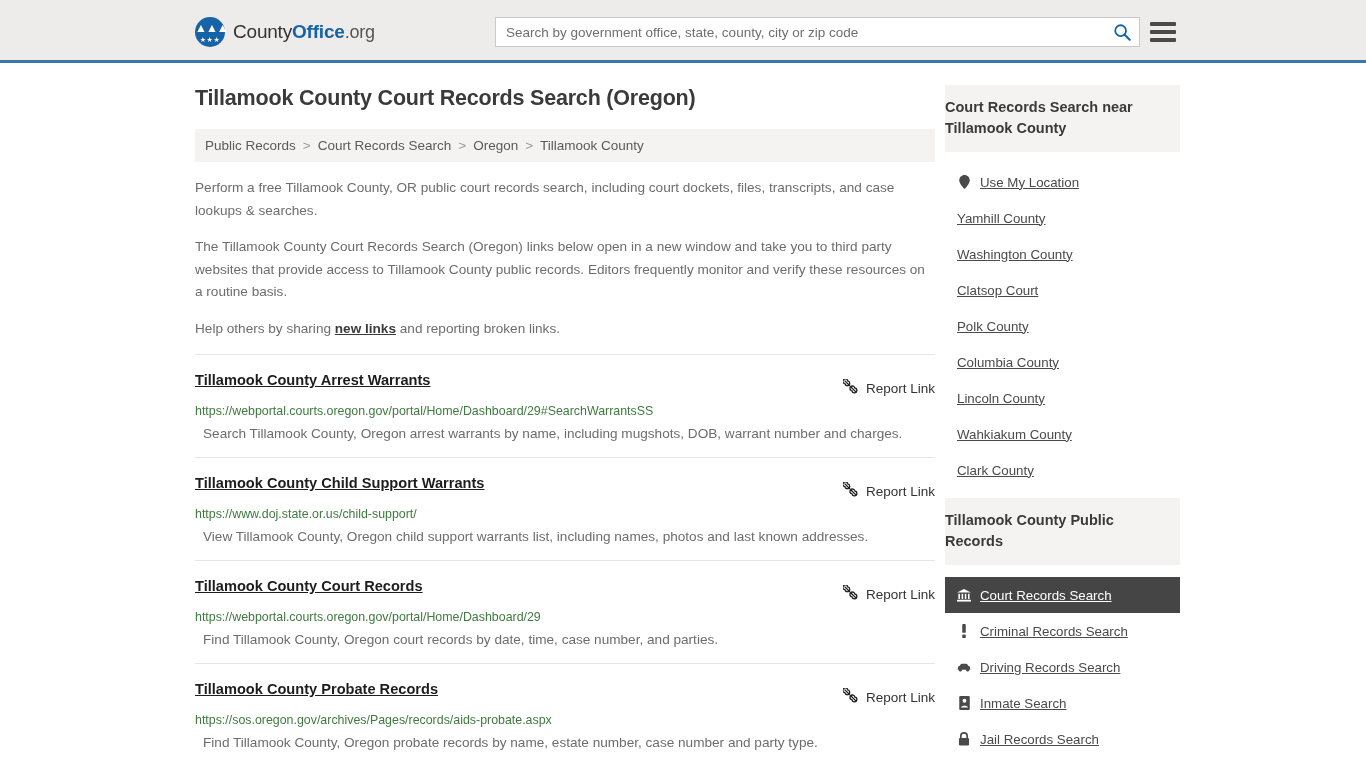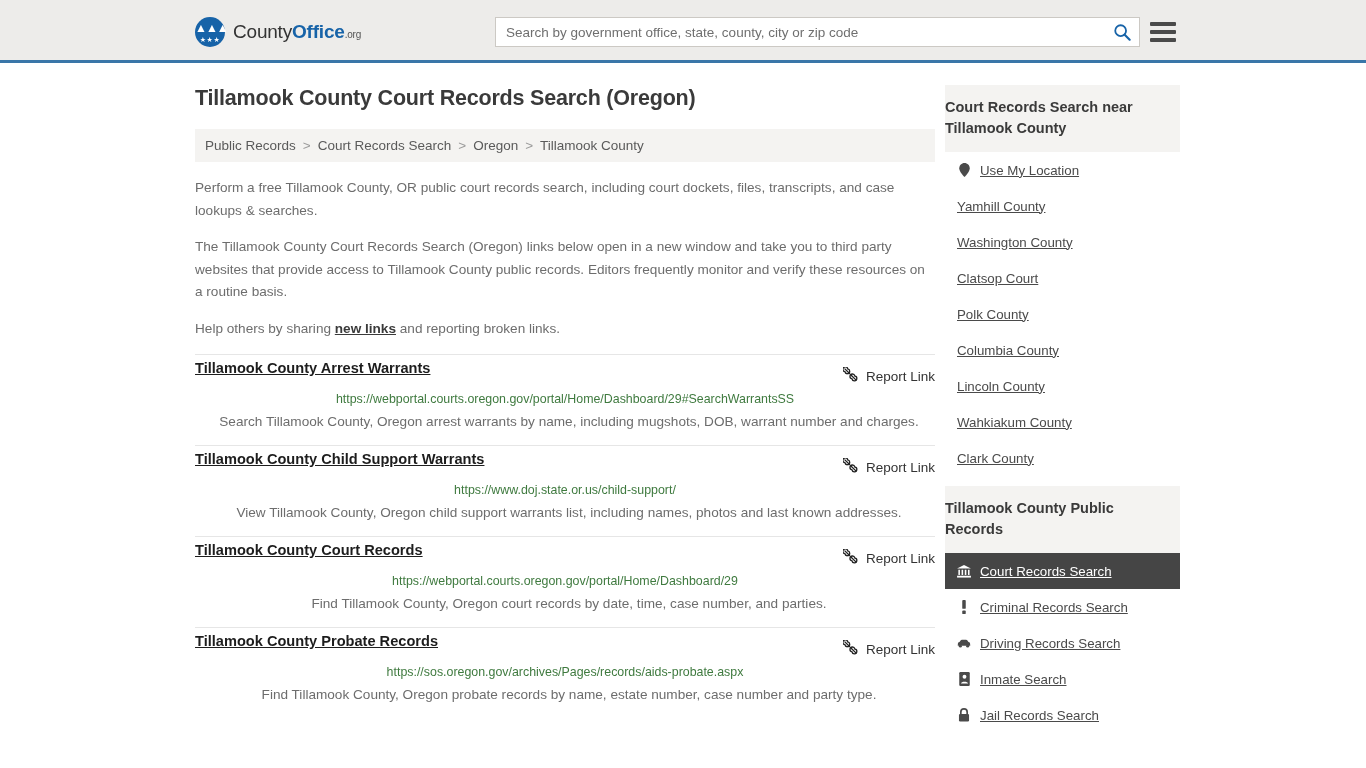--- a/index.html
+++ b/index.html
@@ -55,21 +55,21 @@
     letter-spacing: 0.5px;
   }
   #brand-text {
     font-size: 19px;
     color: #333333;
     letter-spacing: -0.2px;
     white-space: nowrap;
   }
   #brand-text .b { color: #1763a8; font-weight: bold; }
   #brand-text .a { font-weight: normal; }
-  #brand-text .tld { font-size: 10px; color: #555; }
+  #brand-text .tld { font-size: 18px; color: #555; }
 
   #search-wrap {
     position: absolute;
     left: 495px;
     top: 17px;
     width: 645px;
     height: 30px;
     background: #ffffff;
     border: 1px solid #ccc9c4;
     display: flex;
@@ -151,23 +151,22 @@
     font-size: 13.6px;
     line-height: 22.5px;
     color: #6d6d6d;
     margin: 0 0 14px 0;
   }
   .intro a { color: #3a3a3a; text-decoration: underline; font-weight: bold; }
 
   
   .result {
     border-top: 1px solid #e6e6e6;
-    padding: 4px 0 11px 0;
+    padding: 16px 0 11px 0;
     position: relative;
-    text-align: center;
   }
   .result:first-of-type { border-top: 1px solid #e6e6e6; }
   .result-head {
     display: flex;
     align-items: flex-start;
     justify-content: space-between;
   }
   .result-title {
     font-size: 14.6px;
     font-weight: bold;
@@ -205,21 +204,21 @@
   
   .side-box { margin-bottom: 10px; }
   .side-head {
     background: #f4f3f1;
     padding: 12px 12px 13px 0;
     font-size: 14.5px;
     font-weight: bold;
     line-height: 21px;
     color: #3a3a3a;
   }
-  .side-list { padding-top: 0; }
+  .side-list { padding-top: 12px; }
   .side-item {
     display: flex;
     align-items: center;
     height: 36px;
     padding-left: 12px;
     gap: 9px;
   }
   .side-item .side-label {
     font-size: 13.3px;
     color: #4a4a4a;

